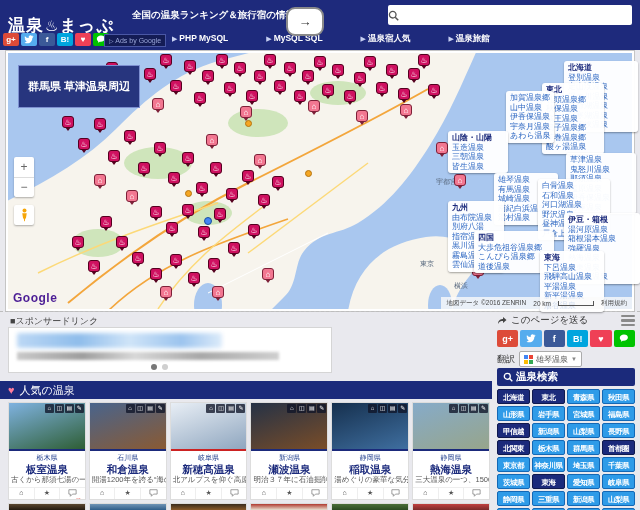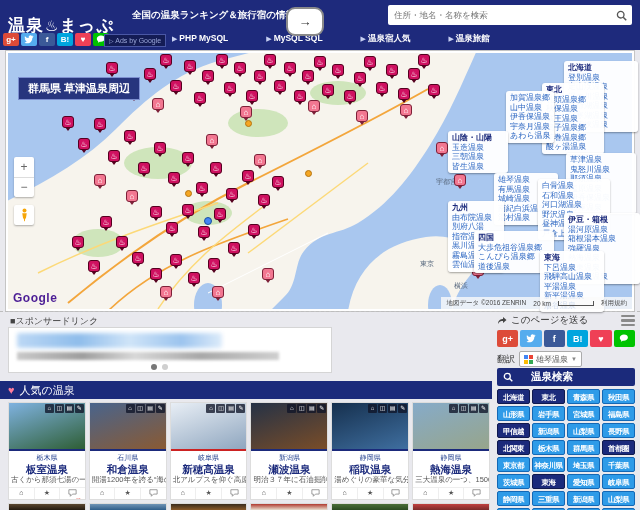--- a/index.html
+++ b/index.html
@@ -36,22 +36,22 @@
   .mk-o:after{content:"";position:absolute;top:9.5px;left:2px;border:3px solid transparent;border-top:4px solid #55001f}
   .mk-h{background:#f27791;border:1.5px solid #7d2038;font-size:8px;font-weight:bold}
   .mk-h:after{content:"";position:absolute;top:9.5px;left:2px;border:3px solid transparent;border-top:4px solid #7d2038}
   .mk-y{width:7px;height:7px;border-radius:50%;background:#f5a623;border:1px solid #b57410;transform:translate(-3px,-3px)}
   .mk-y:after,.mk-b:after{display:none}
   .mk-b{width:8px;height:8px;border-radius:50%;background:#4285f4;border:1px solid #1a4fa0;transform:translate(-4px,-4px)}
   .rbox{position:absolute;background:rgba(255,255,255,.96);border-radius:3px;box-shadow:0 1px 2px rgba(0,0,0,.35);
         padding:2px 4px;z-index:3;font-size:8px;line-height:9.5px;box-sizing:border-box}
   .rbox-h{color:#1b2a7c;font-weight:bold}
   .rlink{display:block;color:#2b66c2;white-space:nowrap}
-  .map-title{position:absolute;left:10px;top:24px;background:#27357e;border:1px solid #7d8fd0;color:#fff;
-             font-size:11px;font-weight:bold;padding:3px 9px;z-index:4;white-space:nowrap}
+  .map-title{position:absolute;left:10px;top:12px;background:#27357e;border:1px solid #7d8fd0;color:#fff;
+             font-size:11px;font-weight:bold;padding:13px 9px;z-index:4;white-space:nowrap}
   .zoomctl{position:absolute;left:6px;top:104px;width:20px;height:40px;background:#fff;border-radius:2px;z-index:4;
            box-shadow:0 1px 2px rgba(0,0,0,.3);display:flex;flex-direction:column}
   .zoomctl div{flex:1;display:flex;align-items:center;justify-content:center;font-size:12px;color:#666}
   .zoomctl .zi{border-bottom:1px solid #ddd}
   .pegman{position:absolute;left:6px;top:152px;width:20px;height:20px;background:#fff;border-radius:2px;z-index:4;
           box-shadow:0 1px 2px rgba(0,0,0,.3);display:flex;align-items:center;justify-content:center}
   .glogo{position:absolute;left:5px;bottom:4px;z-index:4;font-size:12px;font-weight:bold;color:#4c1d95;letter-spacing:.5px}
   .attrib{position:absolute;right:0;bottom:0;height:12px;z-index:4;background:rgba(250,250,250,.8);
           display:flex;align-items:center;gap:7px;padding:0 5px;font-size:6.5px;color:#444}
   .scalebar{width:34px;height:4px;border:1px solid #555;border-top:none}
@@ -98,38 +98,37 @@
   .sb-social .sb{flex:1;height:17px;font-size:9px;border-radius:2px}
   .tr-row{position:absolute;left:497px;top:352px;width:138px;height:14px;display:flex;align-items:center;gap:4px}
   .tr-row .lbl{font-size:9px;color:#333}
   .gsel{display:flex;align-items:center;gap:3px;background:#fff;border:1px solid #ababab;border-radius:2px;height:14px;padding:0 4px;font-size:8px;color:#555}
   .gicon{width:9px;height:9px;display:grid;grid-template-columns:1fr 1fr;grid-template-rows:1fr 1fr;gap:1px}
   .gicon span:nth-child(1){background:#4285f4}.gicon span:nth-child(2){background:#ea4335}
   .gicon span:nth-child(3){background:#fbbc05}.gicon span:nth-child(4){background:#34a853}
   .gsel .car{font-size:6px;color:#888}
   .sb-search{position:absolute;left:497px;top:368px;width:138px;height:18px;background:#1b2a7b;border-radius:2px;
              display:flex;align-items:center;color:#fff;padding-left:6px;box-sizing:border-box}
-  .sb-search .t{font-size:10.5px;font-weight:bold;margin-left:18px}
+  .sb-search .t{font-size:10.5px;font-weight:bold;margin-left:3px}
   .prefgrid{position:absolute;left:497px;top:389px;width:138px;display:grid;grid-template-columns:repeat(4,1fr);gap:2px}
   .pbtn{height:15px;line-height:15px;text-align:center;background:#2e9be8;border:1px solid #1468b5;border-radius:2px;
         color:#fff;font-size:7.5px;font-weight:bold;letter-spacing:-.5px;overflow:hidden;white-space:nowrap;box-sizing:border-box}
   .pbtn.dark{background:#1b2a7b;border-color:#10194e}
 </style>
 </head>
 <body>
 
 <div class="hdr">
   <div class="logo">
     <span class="logo-jp">温泉</span><span class="logo-spring">♨</span><span class="logo-jp">まっぷ</span>
     <span class="logo-en l">onsen</span>
     <span class="logo-en r">maps</span>
   </div>
   <div class="tagline">全国の温泉ランキング＆旅行宿の情報サイト</div>
   <div class="search">
-    <input placeholder="住所・地名・名称を検索" style="">
     <span class="mag">
         <svg viewBox="0 0 14 14" width="11" height="11">
           <circle cx="6" cy="6" r="4.2" fill="none" stroke="currentColor" stroke-width="1.7"></circle>
           <path d="M9.2 9.2 13 13" stroke="currentColor" stroke-width="1.9"></path>
         </svg>
       </span>
   </div>
   <div class="nav-social" id="nav-social">
       <a class="sb sm" style="background: rgb(221, 75, 57);">g+</a>
       <a class="sb sm" style="background: rgb(85, 172, 238);">

